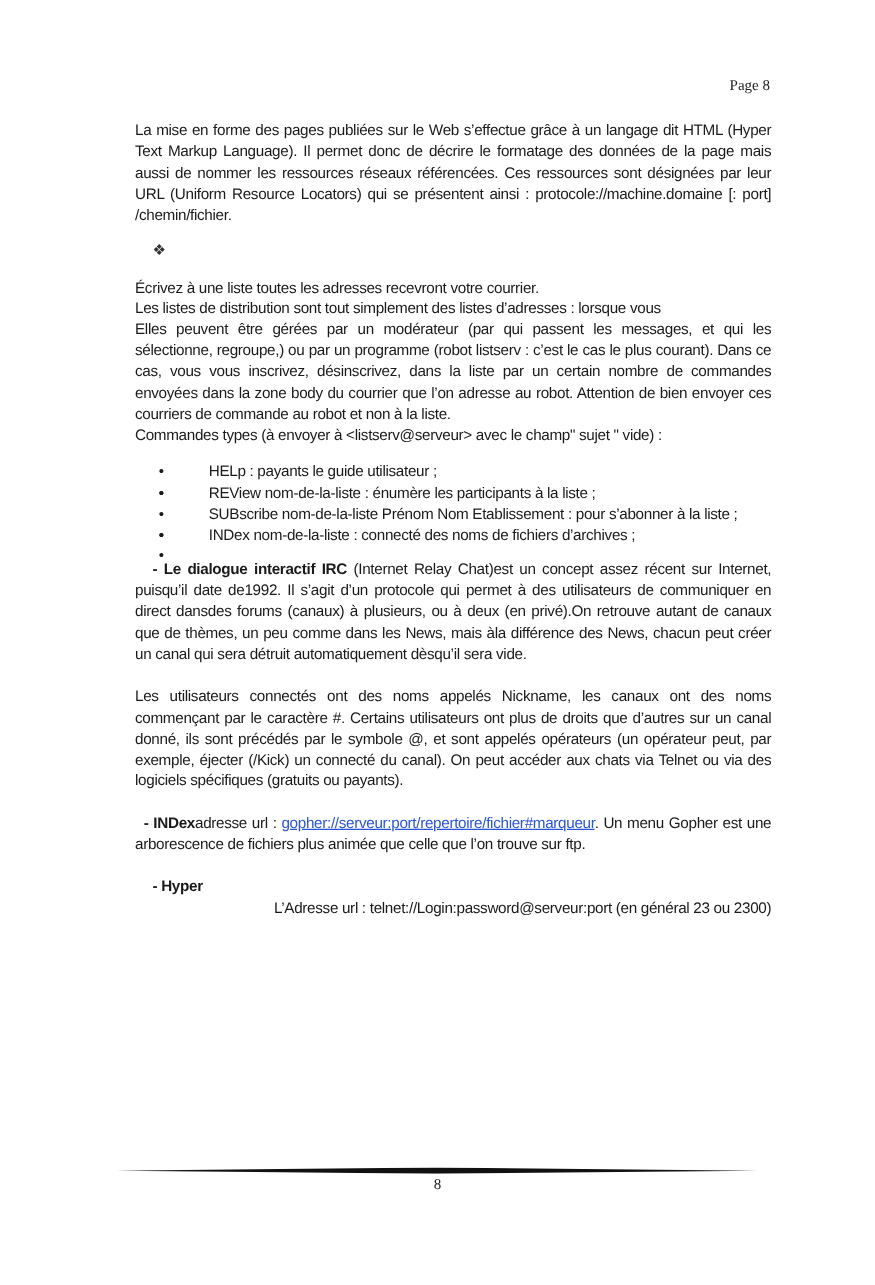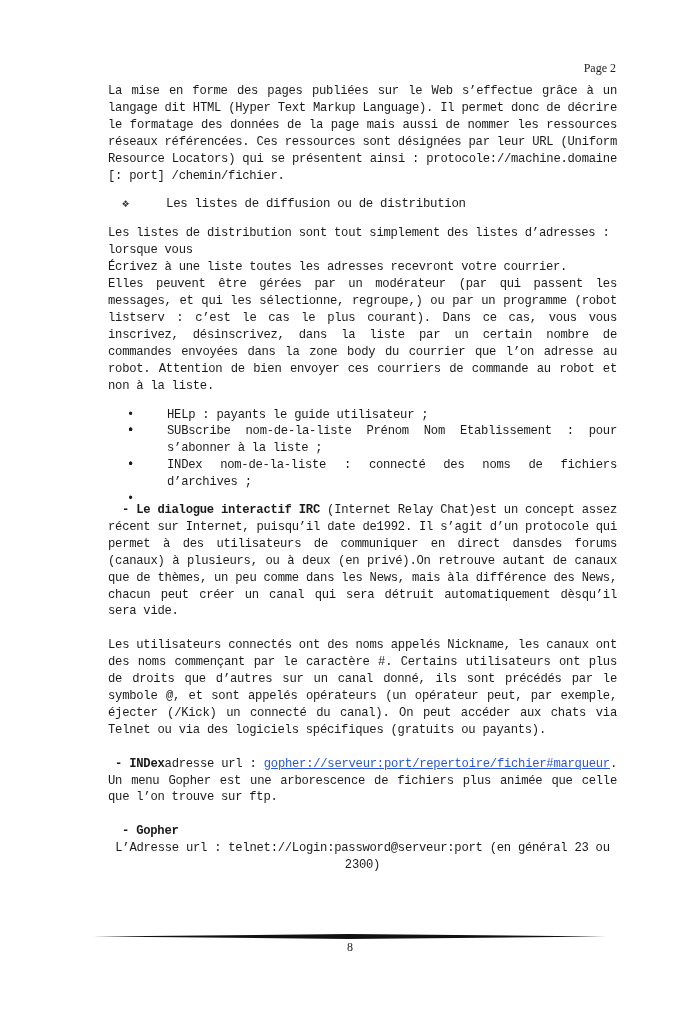--- a/index.html
+++ b/index.html
@@ -1,74 +1,74 @@
 <!DOCTYPE html>
 <html><head>
 <meta charset="utf-8">
 <style>
   html, body { margin: 0; padding: 0; background: #ffffff; }
   body { width: 700px; height: 1028px; position: relative; overflow: hidden; }
   .page { position: absolute; left: 0; top: 0; width: 700px; height: 1028px; color: #1a1a1a; }
   .header-page { position: absolute; right: 84px; top: 61px; font-family: "Liberation Serif", serif; font-size: 12px; color: #222; }
-  .content { position: absolute; left: 108px; top: 83px; width: 509px; font-family: Liberation Mono, monospace; font-size: 12.2px; line-height: 16.9px; letter-spacing: -0.25px; }
+  .content { position: absolute; left: 108px; top: 96px; width: 509px; font-family: Liberation Sans, sans-serif; font-size: 12.2px; line-height: 16.9px; letter-spacing: -0.25px; }
   .content p { margin: 0; text-align: justify; }
   .content .gap { height: 16.9px; }
   .section-title { margin: 0; height: 24px; display: flex; align-items: center; font-size: 12.4px; letter-spacing: -0.3px; }
   .section-title .diamond { display: inline-block; width: 36px; padding-left: 14px; font-size: 12px; color: #333; }
   .section-title .title-text { margin-left: 8px; }
   ul.cmds { list-style: none; margin: 0; padding: 0; }
   ul.cmds li { position: relative; padding-left: 59px; text-align: justify; }
   ul.cmds li .dot { position: absolute; left: 19px; top: 0; font-size: 12px; }
   .indent { padding-left: 14px; }
   b { font-weight: bold; }
   .link { color: #2a55d8; text-decoration: underline; }
   .footer-rule { position: absolute; left: 93px; top: 934px; width: 513px; height: 5px; }
   .footer-num { position: absolute; left: 0; width: 700px; top: 940px; text-align: center; font-family: "Liberation Serif", serif; font-size: 12px; color: #222; }
 </style>
 </head>
 <body>
 
 <div class="page">
-  <div class="header-page">Page 2</div>
+  <div class="header-page">Page 8</div>
 
   <div class="content">
     <p>La mise en forme des pages publiées sur le Web s’effectue grâce à un langage dit HTML (Hyper Text Markup Language). Il permet donc de décrire le formatage des données de la page mais aussi de nommer les ressources réseaux référencées. Ces ressources sont désignées par leur URL (Uniform Resource Locators) qui se présentent ainsi : protocole://machine.domaine [: port] /chemin/fichier.</p>
 
     <div class="gap" style="height:8px"></div>
     <div class="section-title">
       <span class="diamond">❖</span>
-      <span class="title-text">Les listes de diffusion ou de distribution</span>
     </div>
     <div class="gap" style="height:9px"></div>
 
+    <p style="text-align:left">Écrivez à une liste toutes les adresses recevront votre courrier.</p>
     <p style="text-align:left">Les listes de distribution sont tout simplement des listes d’adresses : lorsque vous</p>
-    <p style="text-align:left">Écrivez à une liste toutes les adresses recevront votre courrier.</p>
     <p>Elles peuvent être gérées par un modérateur (par qui passent les messages, et qui les sélectionne, regroupe,) ou par un programme (robot listserv : c’est le cas le plus courant). Dans ce cas, vous vous inscrivez, désinscrivez, dans la liste par un certain nombre de commandes envoyées dans la zone body du courrier que l’on adresse au robot. Attention de bien envoyer ces courriers de commande au robot et non à la liste.</p>
+    <p style="text-align:left">Commandes types (à envoyer à &lt;listserv@serveur&gt; avec le champ" sujet " vide) :</p>
 
     <div class="gap" style="height:12px"></div>
     <ul class="cmds">
       <li><span class="dot">•</span><span>HELp : payants le guide utilisateur ;</span></li>
       <li><span class="dot">•</span></li>
-      <li><span class="dot">•</span></li>
+      <li><span class="dot">•</span><span>REView nom-de-la-liste : énumère les participants à la liste ;</span></li>
       <li><span class="dot">•</span><span>SUBscribe nom-de-la-liste Prénom Nom Etablissement : pour s’abonner à la liste ;</span></li>
       <li><span class="dot">•</span></li>
       <li><span class="dot">•</span><span>INDex nom-de-la-liste : connecté des noms de fichiers d’archives ;</span></li>
       <li><span class="dot">•</span></li>
     </ul>
 
     <div class="gap" style="height:11px"></div>
     <p><span class="indent"></span><b>- Le dialogue interactif IRC</b><span> (Internet Relay Chat)est un concept assez récent sur Internet, puisqu’il date de1992. Il s’agit d’un protocole qui permet à des utilisateurs de communiquer en direct dansdes forums (canaux) à plusieurs, ou à deux (en privé).On retrouve autant de canaux que de thèmes, un peu comme dans les News, mais àla différence des News, chacun peut créer un canal qui sera détruit automatiquement dèsqu’il sera vide.</span></p>
     <div class="gap"></div>
     <p>Les utilisateurs connectés ont des noms appelés Nickname, les canaux ont des noms commençant par le caractère #. Certains utilisateurs ont plus de droits que d’autres sur un canal donné, ils sont précédés par le symbole @, et sont appelés opérateurs (un opérateur peut, par exemple, éjecter (/Kick) un connecté du canal). On peut accéder aux chats via Telnet ou via des logiciels spécifiques (gratuits ou payants).</p>
 
     <div class="gap"></div>
     <p><span style="padding-left:7px"></span><b>- INDex</b><span>adresse url : </span><a class="link">gopher://serveur:port/repertoire/fichier#marqueur</a><span>. Un menu Gopher est une arborescence de fichiers plus animée que celle que l’on trouve sur ftp.</span></p>
 
     <div class="gap"></div>
-    <p style="text-align:left"><span class="indent"></span><b>- Gopher</b></p>
-    <p style="text-align:center">L’Adresse url : telnet://Login:password@serveur:port (en général 23 ou 2300)</p>
+    <p style="text-align:left"><span class="indent"></span><b>- Hyper</b></p>
+    <p style="text-align:right">L’Adresse url : telnet://Login:password@serveur:port (en général 23 ou 2300)</p>
   </div>
 
   <svg class="footer-rule" viewBox="0 0 513 5" preserveAspectRatio="none">
     <polygon points="0,2.5 256,0 513,2.5 256,5" fill="#111"></polygon>
   </svg>
   <div class="footer-num">8</div>
 </div>
 
 </body></html>

